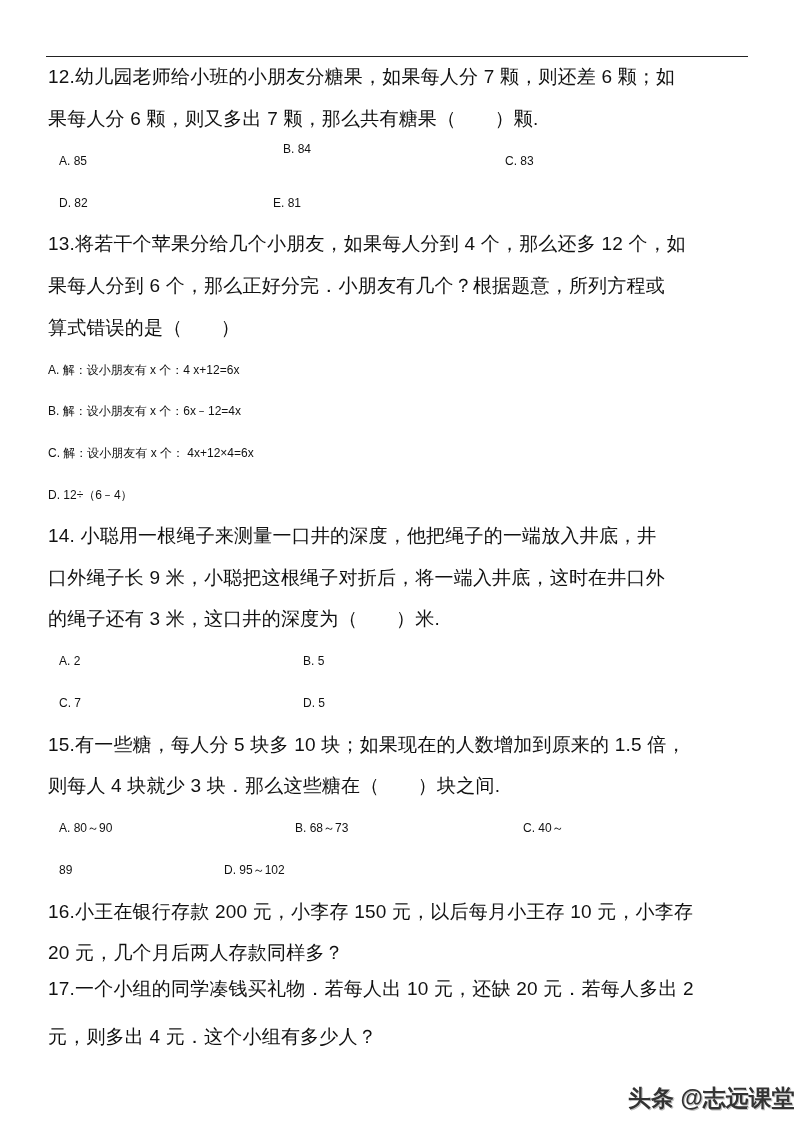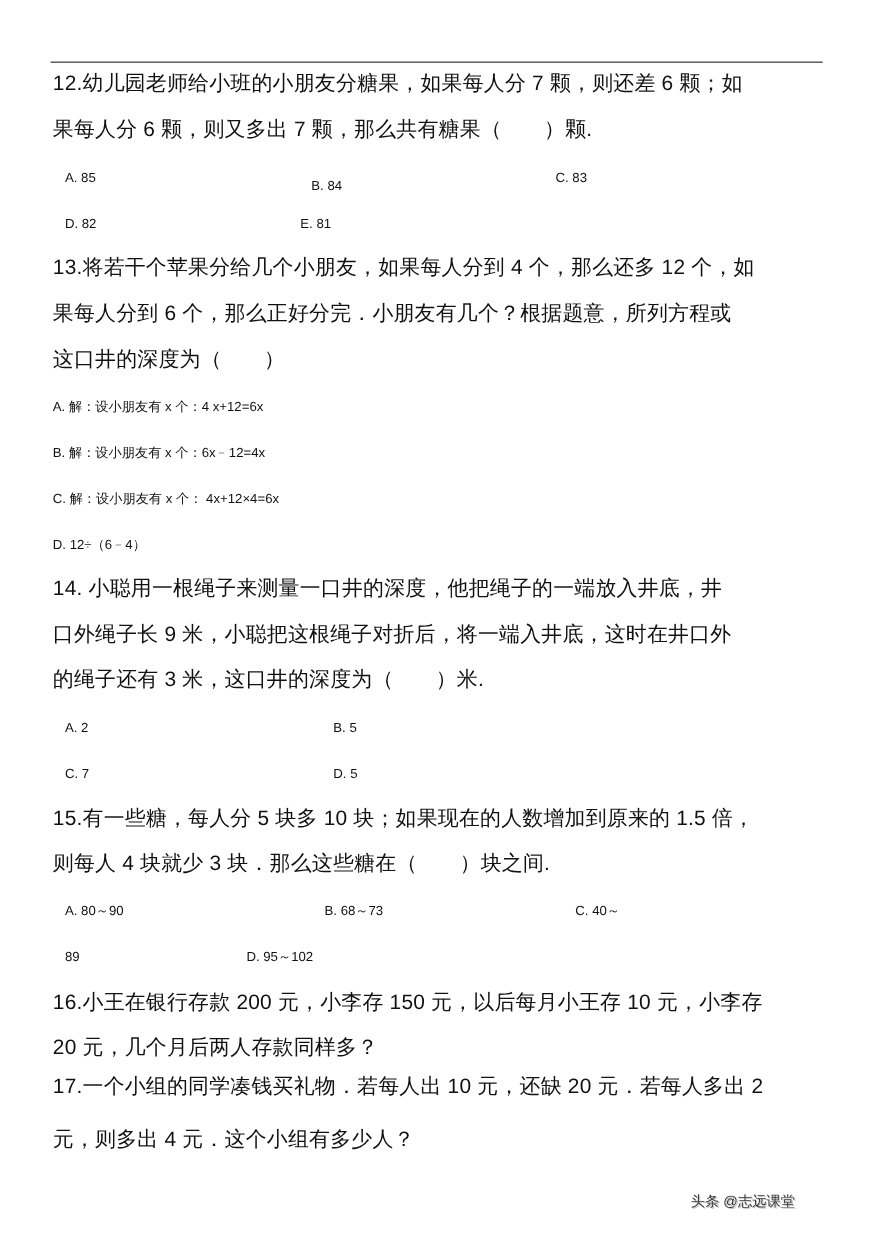--- a/index.html
+++ b/index.html
@@ -34,45 +34,46 @@
     .opt {
       position: absolute;
       font-size: 12px;
       line-height: 26px;
       white-space: nowrap;
     }
     .watermark {
       position: absolute;
       left: 628px;
       top: 1083px;
-      font-size: 13px;
+      font-size: 23px;
       color: #333;
       text-shadow: 0 0 1px #fff, 1px 1px 0 #bbb;
       white-space: nowrap;
+      font-weight: bold;
     }
   </style>
 </head>
 <body>
 
 <div class="top-rule"></div>
 
 <div>
   <div class="line" style="top:64px">12.幼儿园老师给小班的小朋友分糖果，如果每人分 7 颗，则还差 6 颗；如</div>
   <div class="line" style="top:106px">果每人分 6 颗，则又多出 7 颗，那么共有糖果（　　）颗.</div>
   <div class="opt" style="left:59px; top:148px">A. 85</div>
-  <div class="opt" style="left:283px; top:156px">B. 84</div>
+  <div class="opt" style="left:283px; top:136px">B. 84</div>
   <div class="opt" style="left:505px; top:148px">C. 83</div>
   <div class="opt" style="left:59px; top:190px">D. 82</div>
   <div class="opt" style="left:273px; top:190px">E. 81</div>
 </div>
 
 <div>
   <div class="line" style="top:231px">13.将若干个苹果分给几个小朋友，如果每人分到 4 个，那么还多 12 个，如</div>
   <div class="line" style="top:273px">果每人分到 6 个，那么正好分完．小朋友有几个？根据题意，所列方程或</div>
-  <div class="line" style="top:315px">这口井的深度为（　　）</div>
+  <div class="line" style="top:315px">算式错误的是（　　）</div>
   <div class="opt" style="left:48px; top:357px">A. 解：设小朋友有 x 个：4 x+12=6x</div>
   <div class="opt" style="left:48px; top:398px">B. 解：设小朋友有 x 个：6x﹣12=4x</div>
   <div class="opt" style="left:48px; top:440px">C. 解：设小朋友有 x 个：  4x+12×4=6x</div>
   <div class="opt" style="left:48px; top:482px">D. 12÷（6﹣4）</div>
 </div>
 
 <div>
   <div class="line" style="top:523px">14. 小聪用一根绳子来测量一口井的深度，他把绳子的一端放入井底，井</div>
   <div class="line" style="top:565px">口外绳子长 9 米，小聪把这根绳子对折后，将一端入井底，这时在井口外</div>
   <div class="line" style="top:606px">的绳子还有 3 米，这口井的深度为（　　）米.</div>

